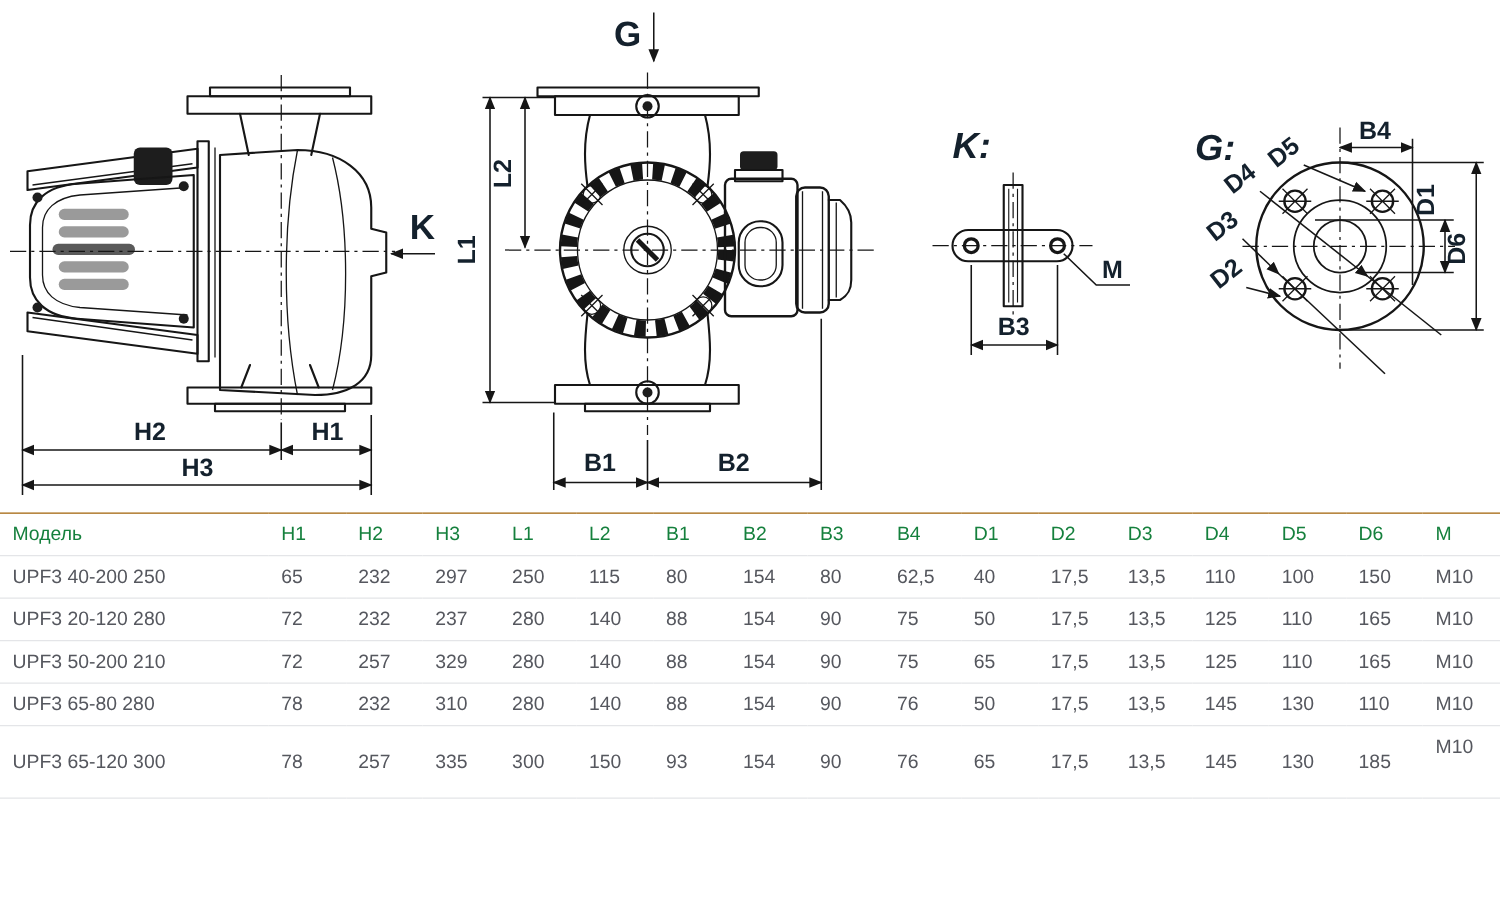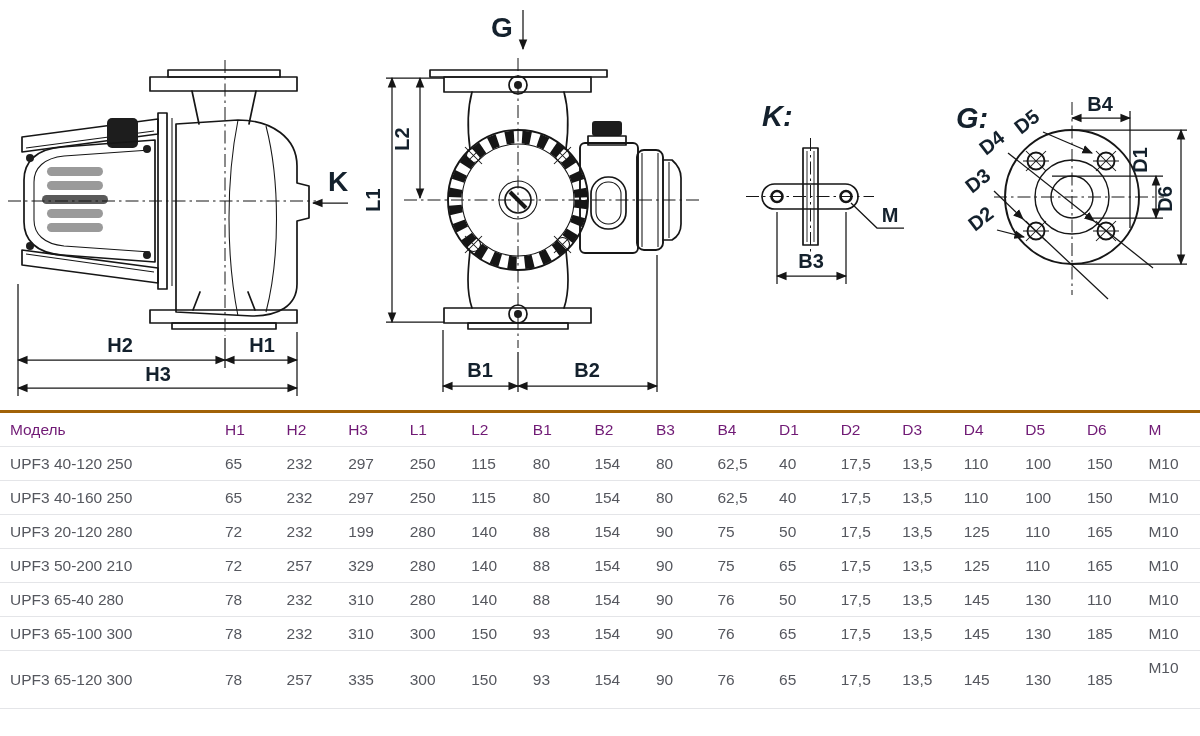--- a/index.html
+++ b/index.html
@@ -17,21 +17,21 @@
   .dkf{fill:#1d1d1d;stroke:none;}
   .dt{font:700 20px "Liberation Sans",sans-serif;fill:#14212d;text-anchor:middle;}
   .vt{font:italic 700 29px "Liberation Sans",sans-serif;fill:#14212d;}
   .bt{font:700 28px "Liberation Sans",sans-serif;fill:#14212d;text-anchor:middle;}
 
   
   table.dims{border-collapse:collapse;table-layout:fixed;width:1200px;margin-top:6px;
     font-size:15.5px;color:#55575e;}
   table.dims th,table.dims td{text-align:left;font-weight:400;padding:0 0 0 10px;
     height:33px;border-bottom:1px solid #e4e5e8;white-space:nowrap;overflow:hidden;}
-  table.dims thead th{border-top:3px solid #a16207;color:#701a75;}
+  table.dims thead th{border-top:1px solid #a16207;color:#15803d;}
   table.dims col.model{width:215px;}
   table.dims tr.tall td{height:49px;}
   table.dims tr.tall td.m-col{vertical-align:top;padding-top:8px;}
 </style>
 </head>
 <body>
 
 <div class="stage">
 
 <svg class="drawings" viewBox="0 0 1200 404">
@@ -229,62 +229,43 @@
           <th>D2</th>
           <th>D3</th>
           <th>D4</th>
           <th>D5</th>
           <th>D6</th>
           <th>M</th>
         </tr>
   </thead>
   <tbody>
         <tr>
-          <td>UPF3 40-120 250</td>
+          <td>UPF3 40-200 250</td>
           <td>65</td>
           <td>232</td>
           <td>297</td>
           <td>250</td>
           <td>115</td>
           <td>80</td>
           <td>154</td>
           <td>80</td>
           <td>62,5</td>
           <td>40</td>
           <td>17,5</td>
           <td>13,5</td>
           <td>110</td>
           <td>100</td>
           <td>150</td>
           <td class="m-col">M10</td>
         </tr>
         <tr>
-          <td>UPF3 40-160 250</td>
-          <td>65</td>
-          <td>232</td>
-          <td>297</td>
-          <td>250</td>
-          <td>115</td>
-          <td>80</td>
-          <td>154</td>
-          <td>80</td>
-          <td>62,5</td>
-          <td>40</td>
-          <td>17,5</td>
-          <td>13,5</td>
-          <td>110</td>
-          <td>100</td>
-          <td>150</td>
-          <td class="m-col">M10</td>
-        </tr>
-        <tr>
           <td>UPF3 20-120 280</td>
           <td>72</td>
           <td>232</td>
-          <td>199</td>
+          <td>237</td>
           <td>280</td>
           <td>140</td>
           <td>88</td>
           <td>154</td>
           <td>90</td>
           <td>75</td>
           <td>50</td>
           <td>17,5</td>
           <td>13,5</td>
           <td>125</td>
@@ -305,55 +286,36 @@
           <td>75</td>
           <td>65</td>
           <td>17,5</td>
           <td>13,5</td>
           <td>125</td>
           <td>110</td>
           <td>165</td>
           <td class="m-col">M10</td>
         </tr>
         <tr>
-          <td>UPF3 65-40 280</td>
+          <td>UPF3 65-80 280</td>
           <td>78</td>
           <td>232</td>
           <td>310</td>
           <td>280</td>
           <td>140</td>
           <td>88</td>
           <td>154</td>
           <td>90</td>
           <td>76</td>
           <td>50</td>
           <td>17,5</td>
           <td>13,5</td>
           <td>145</td>
           <td>130</td>
           <td>110</td>
-          <td class="m-col">M10</td>
-        </tr>
-        <tr>
-          <td>UPF3 65-100 300</td>
-          <td>78</td>
-          <td>232</td>
-          <td>310</td>
-          <td>300</td>
-          <td>150</td>
-          <td>93</td>
-          <td>154</td>
-          <td>90</td>
-          <td>76</td>
-          <td>65</td>
-          <td>17,5</td>
-          <td>13,5</td>
-          <td>145</td>
-          <td>130</td>
-          <td>185</td>
           <td class="m-col">M10</td>
         </tr>
         <tr class="tall">
           <td>UPF3 65-120 300</td>
           <td>78</td>
           <td>257</td>
           <td>335</td>
           <td>300</td>
           <td>150</td>
           <td>93</td>

